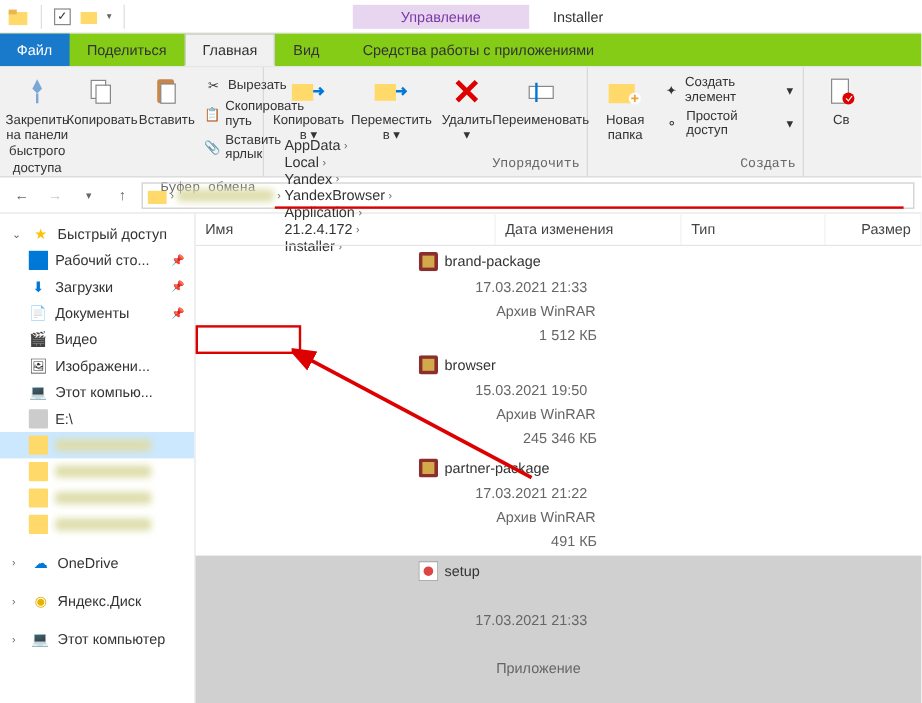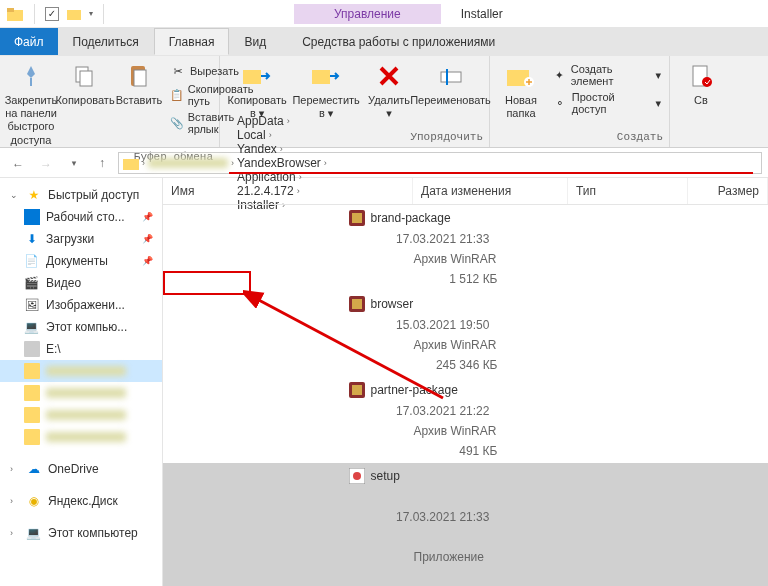--- a/index.html
+++ b/index.html
@@ -7,21 +7,21 @@
 
 .titlebar { height: 28px; display: flex; align-items: center; background: #fff; border-bottom: 1px solid #e5e5e5; }
 .titlebar .qat { display: flex; align-items: center; gap: 6px; padding: 0 6px; }
 .titlebar .qat .icon { width: 18px; height: 18px; display: flex; align-items: center; justify-content: center; }
 .titlebar .checkbox { width: 14px; height: 14px; border: 1px solid #888; display: flex; align-items: center; justify-content: center; font-size: 10px; color: #333; }
 .titlebar .tab-group { display: flex; align-items: stretch; height: 20px; margin-left: 180px; }
 .titlebar .context-tab { background: #e8d5f0; color: #7b3aa5; padding: 4px 40px; font-size: 12px; display: flex; align-items: center; }
 .titlebar .wintitle { padding: 4px 20px; font-size: 12px; color: #333; display: flex; align-items: center; }
 .divider { width: 1px; height: 20px; background: #ddd; margin: 0 4px; }
 
-.tabs { height: 28px; display: flex; align-items: stretch; background: #e5e5e5; border-bottom: 1px solid #e5e5e5; }
+.tabs { height: 28px; display: flex; align-items: stretch; background: #84cc16; border-bottom: 1px solid #e5e5e5; }
 .tabs .filetab { background: #1979ca; color: #fff; padding: 5px 14px; display: flex; align-items: center; font-size: 12px; }
 .tabs .tab { padding: 5px 14px; color: #333; font-size: 12px; display: flex; align-items: center; border: 1px solid transparent; cursor: pointer; }
 .tabs .tab.active { border: 1px solid #ccc; border-bottom: 1px solid #f1f1f1; background: #f1f1f1; }
 .tabs .tool-tab { padding: 5px 20px; color: #333; }
 
 .ribbon { height: 92px; background: #f1f1f1; border-bottom: 1px solid #d0d0d0; display: flex; }
 .ribbon-group { border-right: 1px solid #d8d8d8; padding: 2px 6px; display: flex; flex-direction: column; justify-content: space-between; }
 .ribbon-group .items { display: flex; gap: 4px; align-items: flex-start; flex: 1; }
 .ribbon-group .glabel { text-align: right; font-size: 11px; color: #666; padding: 2px 0; font-family: Liberation Mono, monospace; }
 .bigbtn { display: flex; flex-direction: column; align-items: center; padding: 2px 4px; min-width: 50px; cursor: pointer; }

